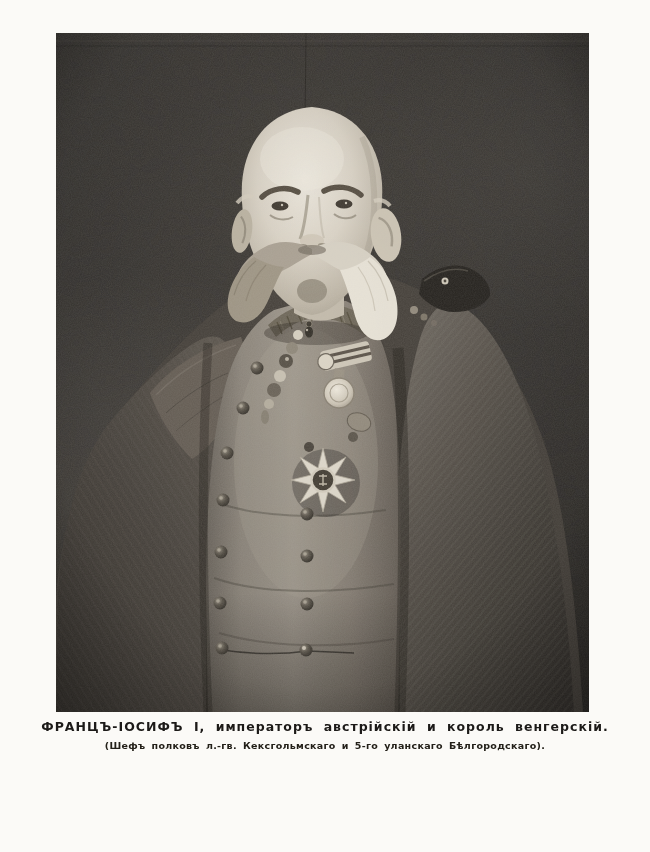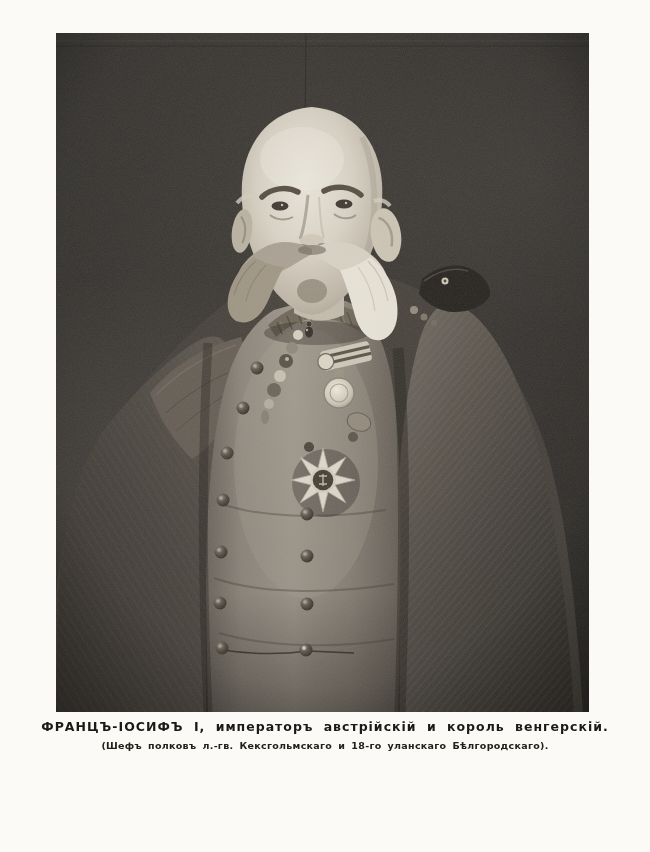--- a/index.html
+++ b/index.html
@@ -322,16 +322,16 @@
         <circle cx="378" cy="290" r="3" fill="#7a7266" opacity="0.7"></circle>
       </g>
 
       <rect x="0" y="0" width="533" height="679" fill="#ffffff" filter="url(#grainF)" opacity="0.22"></rect>
       <rect x="0" y="0" width="533" height="679" fill="url(#vign)"></rect>
     </svg>
   </figure>
 
   <div class="caption">
     <div class="caption-title">ФРАНЦЪ-ІОСИФЪ I, императоръ австрійскій и король венгерскій.</div>
-    <div class="caption-subtitle">(Шефъ полковъ л.-гв. Кексгольмскаго и 18-го уланскаго Бѣлгородскаго).</div>
+    <div class="caption-subtitle">(Шефъ полковъ л.-гв. Кексгольмскаго и 5-го уланскаго Бѣлгородскаго).</div>
   </div>
 
 </div>
 
 </body></html>

